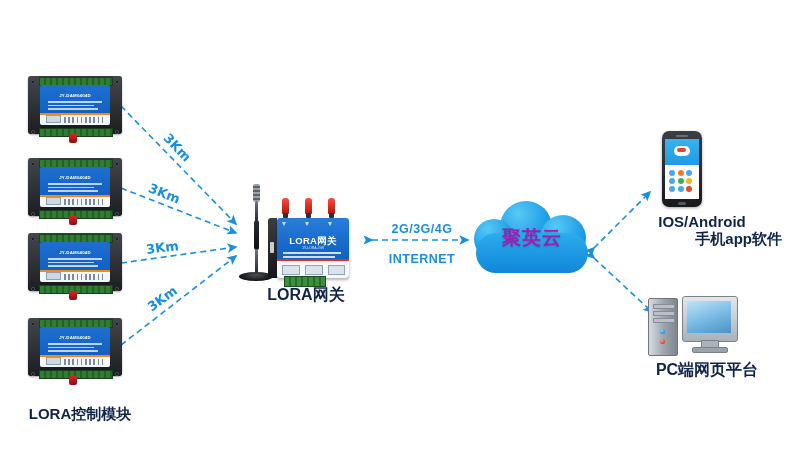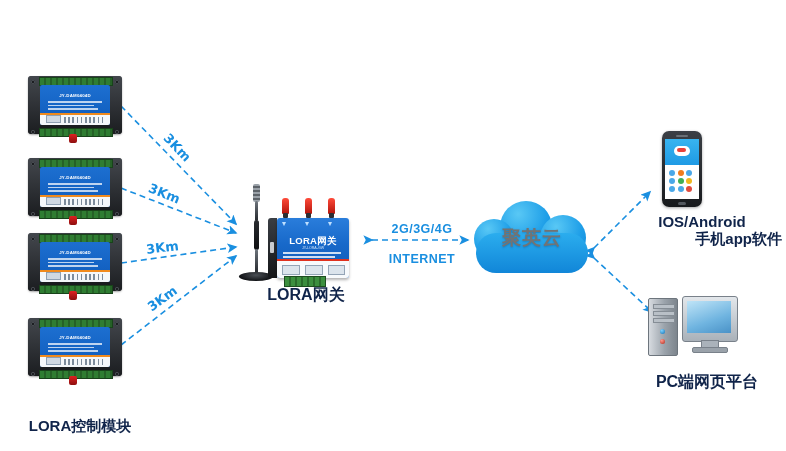--- a/index.html
+++ b/index.html
@@ -80,21 +80,21 @@
   .gw-term{position:absolute;height:9px;border:1px solid #1c4d1f;
            background:repeating-linear-gradient(90deg,#3c8f3f 0 4px,#2a6b2c 4px 6px);}
 
   
   #cloud{left:474px;top:201px;width:116px;height:72px;}
   #cloud .c{position:absolute;border-radius:50%;
             background:radial-gradient(circle at 35% 25%,#59c8f5,#1f9fe8 55%,#1184d6 100%);}
   #cloud .base{position:absolute;left:2px;bottom:0;width:112px;height:40px;border-radius:22px;
             background:linear-gradient(180deg,#2badee,#1186d8);}
   #cloud-text{position:absolute;left:0;top:24px;width:116px;text-align:center;
-            color:#737373;font-size:19px;font-weight:bold;letter-spacing:1px;
+            color:#a21caf;font-size:19px;font-weight:bold;letter-spacing:1px;
             text-shadow:0 1px 2px rgba(0,60,120,.35);}
 
   
   .ph-body{position:absolute;width:40px;height:76px;border-radius:7px;
            background:linear-gradient(180deg,#3b3f45,#17191c);box-shadow:0 1px 3px rgba(0,0,0,.35);}
   .ph-screen{position:absolute;left:3px;top:8px;width:34px;height:60px;background:#fff;overflow:hidden;}
   .ph-top{position:absolute;left:0;top:0;width:34px;height:26px;
           background:linear-gradient(180deg,#38b4f0,#1f9ae4);}
   .ph-cloudlogo{position:absolute;left:9px;top:7px;width:16px;height:10px;border-radius:5px;
           background:#fff;}
@@ -263,21 +263,21 @@
       </div>
       <div class="mod-orange"></div>
       <div class="mod-white">
         <div class="mod-lcd"></div>
         <div class="mod-dots"></div>
       </div>
     </div>
     <div class="mod-cap"></div>
   </div>
 
-  <div class="cap abs" style="left:10px;top:405px;width:140px;font-size:15px;margin-top:12px;">LORA控制模块</div>
+  <div class="cap abs" style="left:10px;top:405px;width:140px;font-size:15px;">LORA控制模块</div>
 
   <div class="abs" style="left:238px;top:184px;width:36px;height:102px;">
     <div class="ant-tip" style="left:15px;top:0;"></div>
     <div class="ant-rod" style="left:17px;top:17px;height:20px;"></div>
     <div class="ant-grip" style="left:16px;top:36px;height:30px;"></div>
     <div class="ant-rod" style="left:17px;top:65px;height:24px;"></div>
     <div class="ant-base" style="left:1px;top:88px;"></div>
   </div>
 
   <div class="abs" style="left:268px;top:198px;width:82px;height:82px;">
@@ -351,15 +351,15 @@
       <div class="pc-led" style="top:30px;"></div>
       <div class="pc-led" style="top:40px;background:radial-gradient(circle at 35% 30%,#ff9a8f,#b32b1c);"></div>
     </div>
     <div class="pc-mon" style="left:34px;top:0;">
       <div class="pc-mscr"></div>
     </div>
     <div class="pc-stand" style="left:53px;top:44px;"></div>
     <div class="pc-foot" style="left:44px;top:51px;"></div>
   </div>
 
-  <div class="cap abs" style="left:632px;top:360px;width:150px;font-size:16px;margin-top:12px;">PC端网页平台</div>
+  <div class="cap abs" style="left:632px;top:360px;width:150px;font-size:16px;">PC端网页平台</div>
 
 </div>
 
 </body></html>

